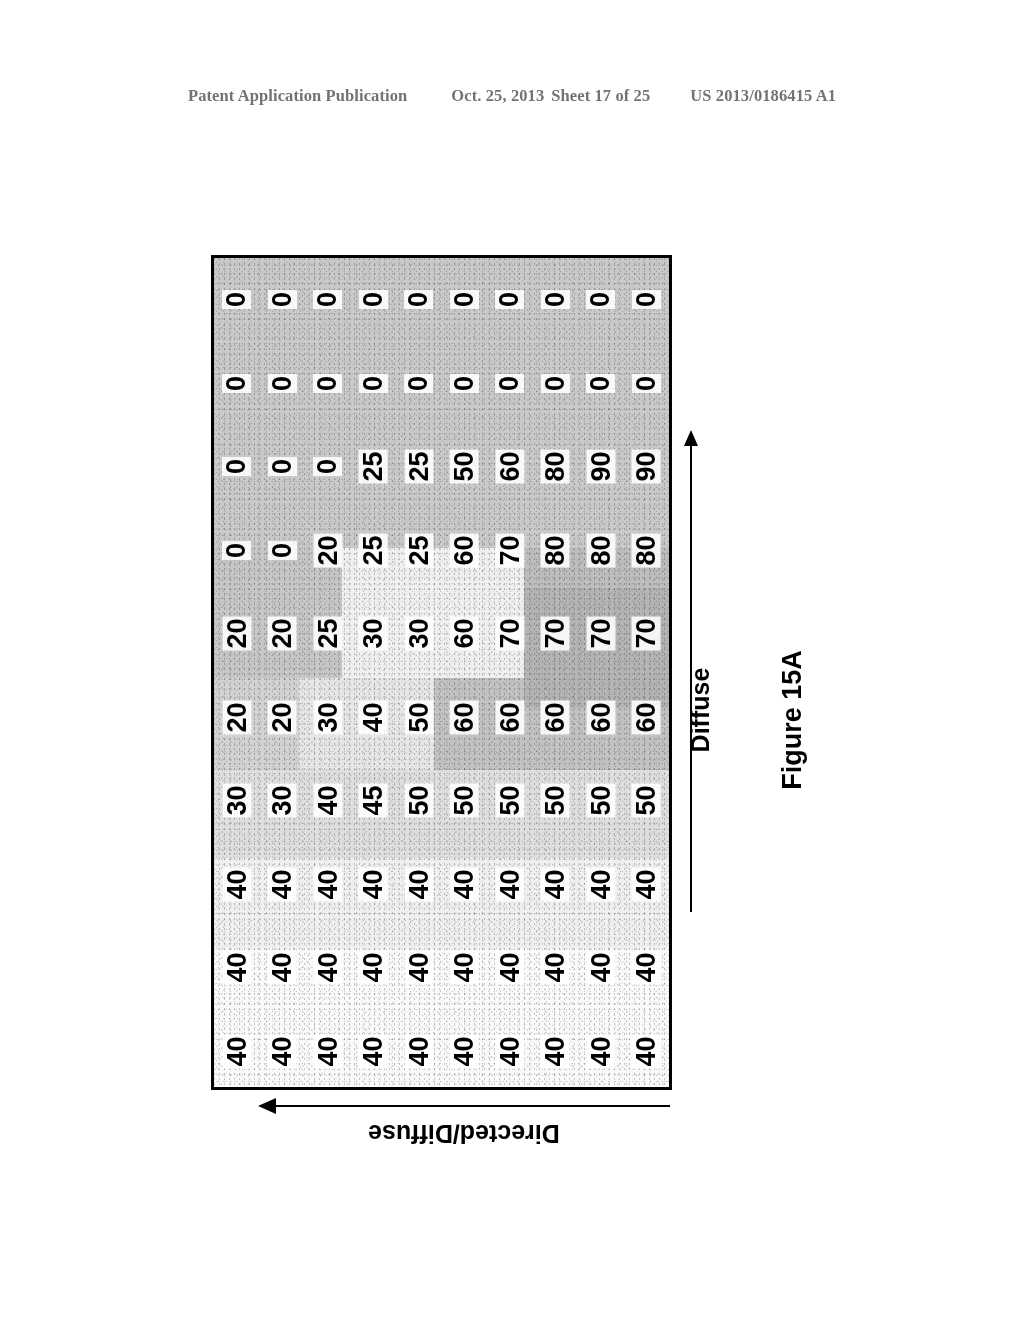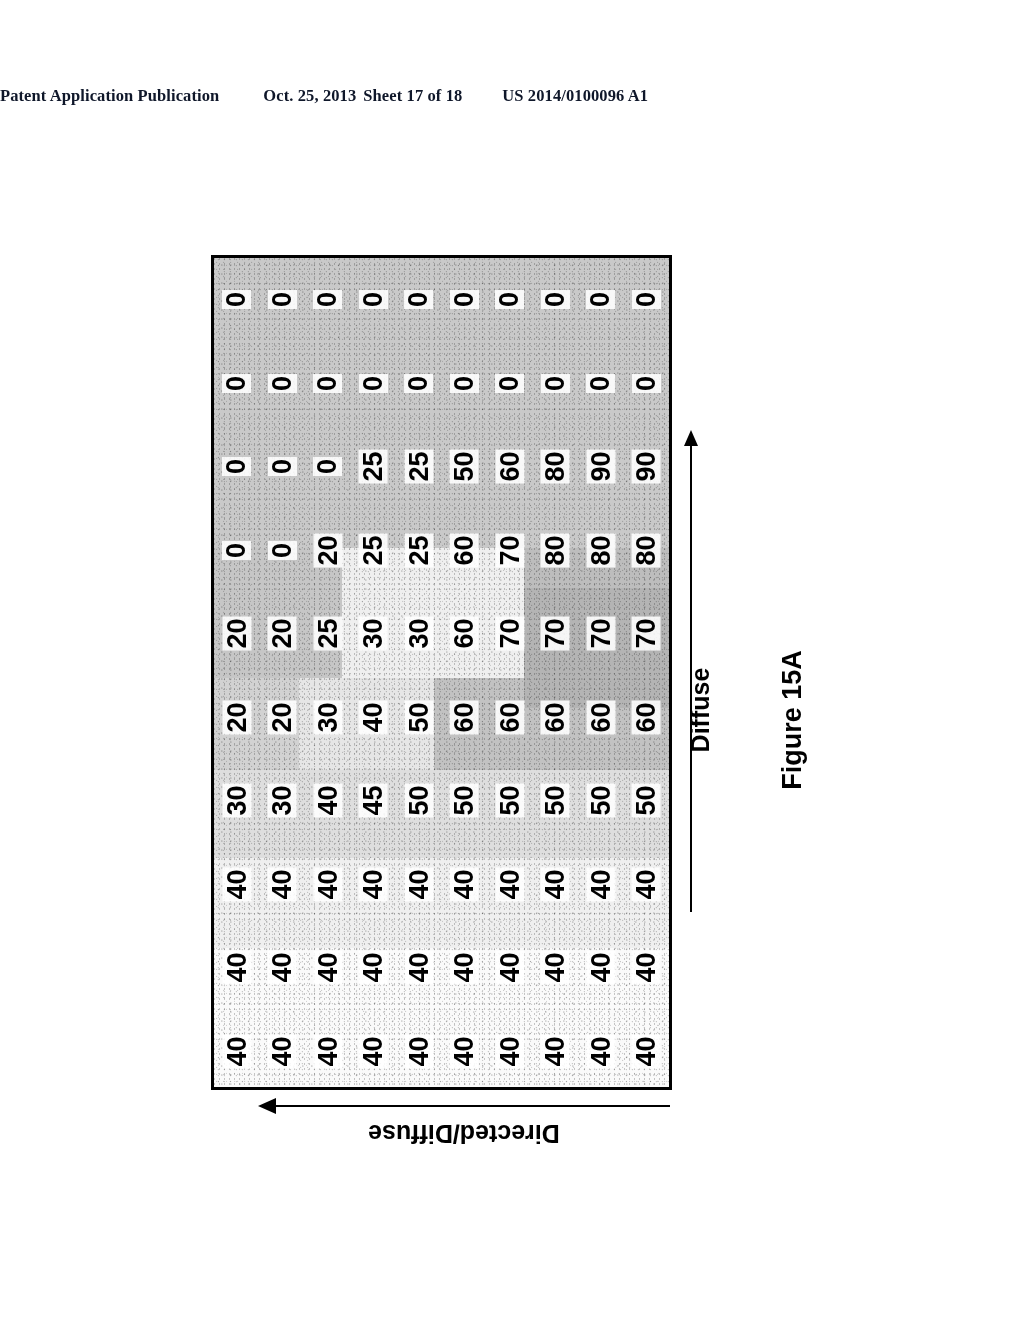--- a/index.html
+++ b/index.html
@@ -16,26 +16,27 @@
   }
 
   
   #patent-header {
     position: absolute;
     left: 0;
     top: 86px;
     width: 1024px;
     height: 26px;
     display: flex;
+    justify-content: center;
     align-items: baseline;
     font-family: "Liberation Serif", serif;
     font-weight: bold;
     font-size: 16.5px;
     letter-spacing: 0.1px;
-    color: #0f172a;
+    color: #737373;
     white-space: nowrap;
   }
   #patent-header .hdr-seg { display: inline-block; }
   #patent-header .gap1 { width: 44px; display: inline-block; }
   #patent-header .gap2 { width: 40px; display: inline-block; }
   #patent-header .sp   { width: 7px;  display: inline-block; }
 
   
   #figure-area {
     position: absolute;
@@ -215,23 +216,23 @@
   }
 </style>
 </head>
 <body>
 
 <div id="patent-header">
   <span class="hdr-seg">Patent Application Publication</span>
   <span class="gap1"></span>
   <span class="hdr-seg">Oct. 25, 2013</span>
   <span class="sp"></span>
-  <span class="hdr-seg">Sheet 17 of 18</span>
+  <span class="hdr-seg">Sheet 17 of 25</span>
   <span class="gap2"></span>
-  <span class="hdr-seg">US 2014/0100096 A1</span>
+  <span class="hdr-seg">US 2013/0186415 A1</span>
 </div>
 
 <div id="figure-area">
 
   <div id="grid-panel">
 
     <div class="shade-block" style="left:0;top:0;width:100%;height:290px;background:#c9c9c9;"></div>
     <div class="shade-block" style="left:0;top:290px;width:128px;height:130px;background:#c6c6c6;"></div>
     <div class="shade-block" style="left:310px;top:290px;width:151px;height:130px;background:#bdbdbd;"></div>
     <div class="shade-block" style="left:128px;top:290px;width:182px;height:130px;background:#efefef;"></div>

